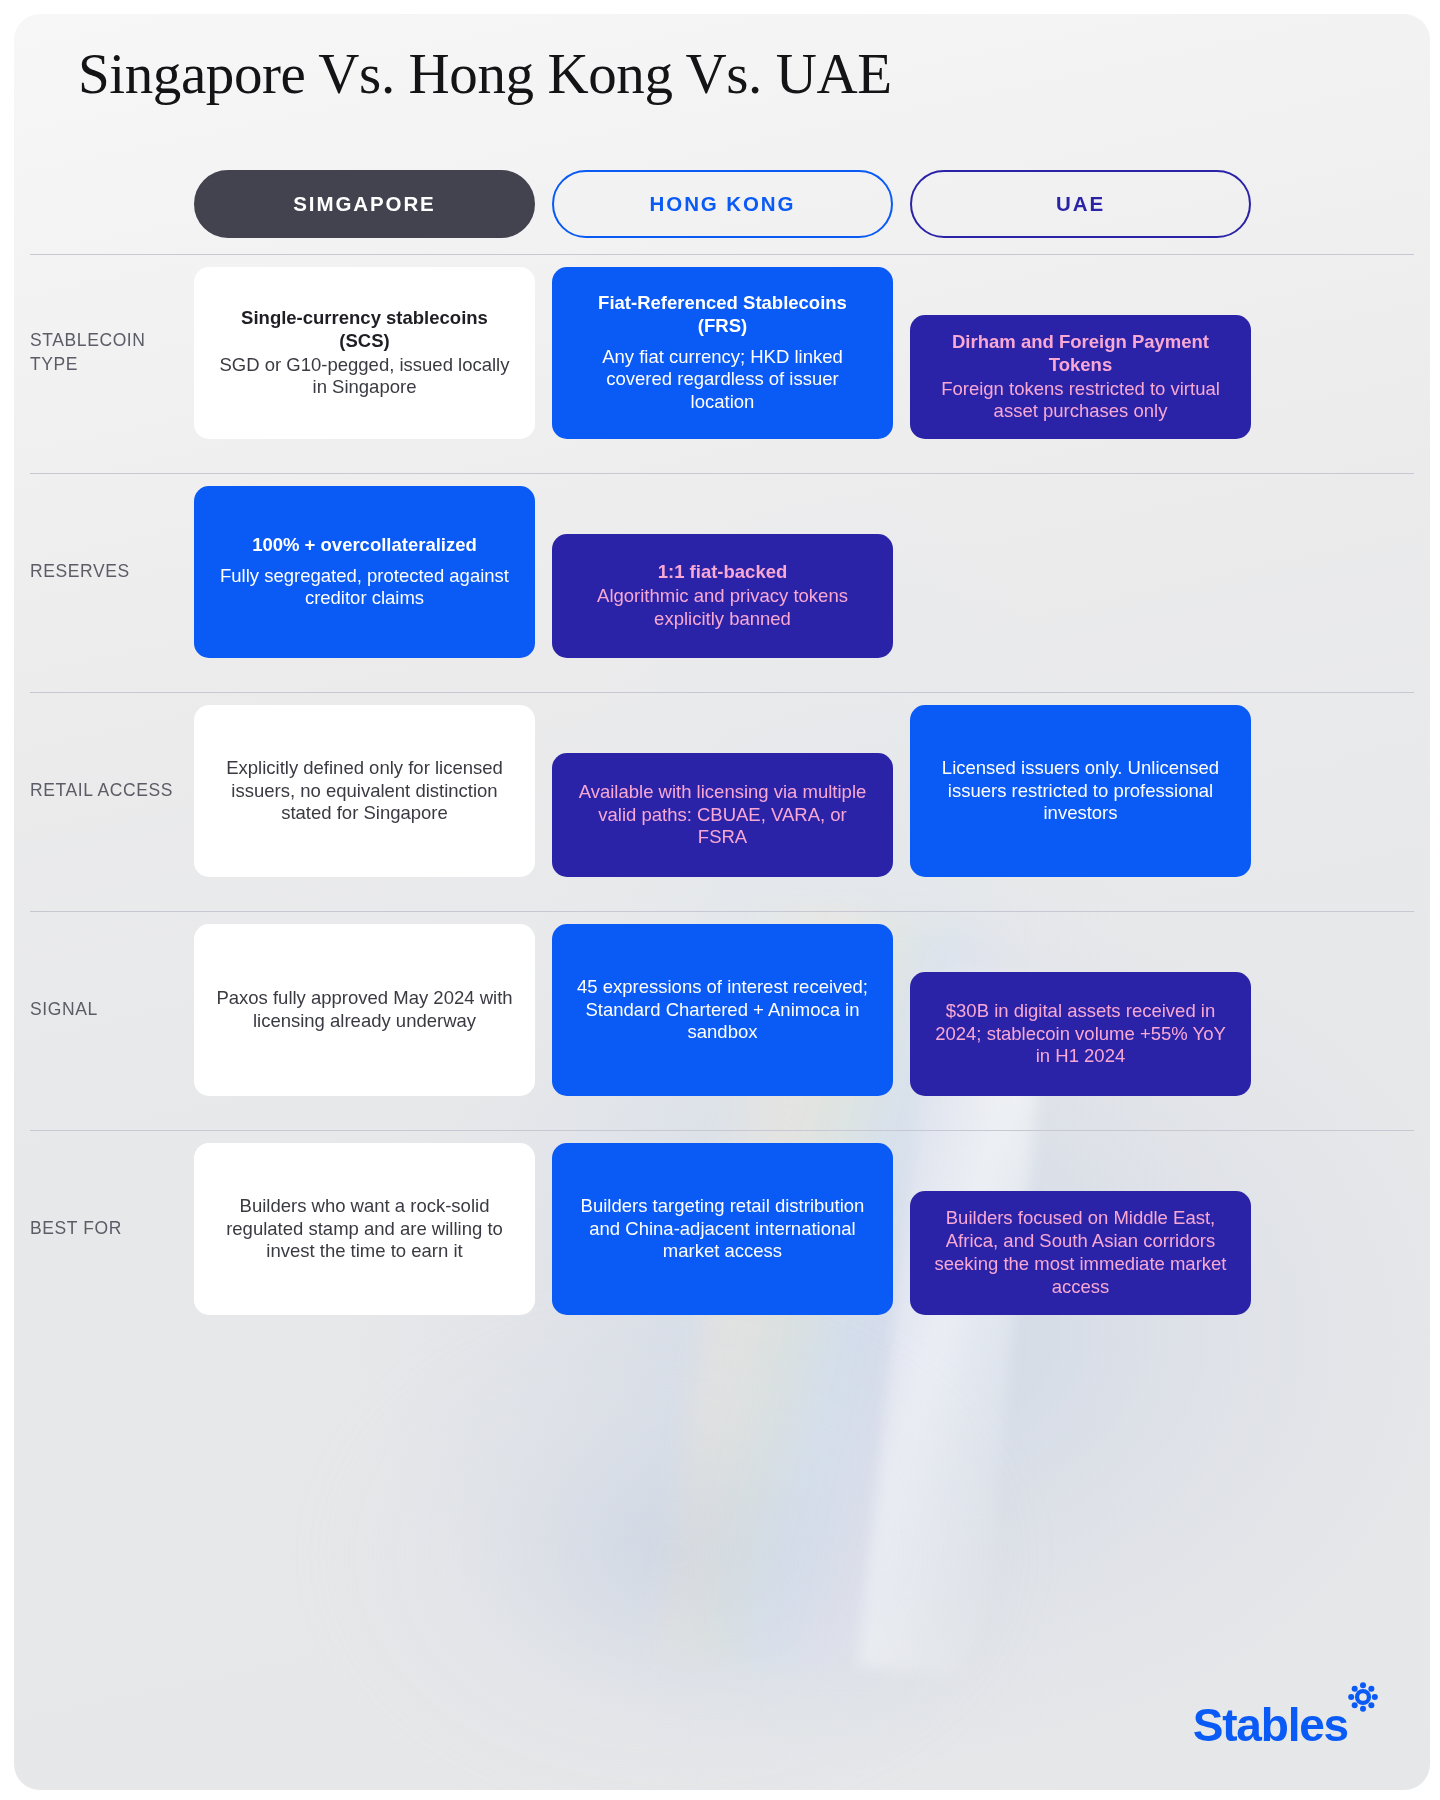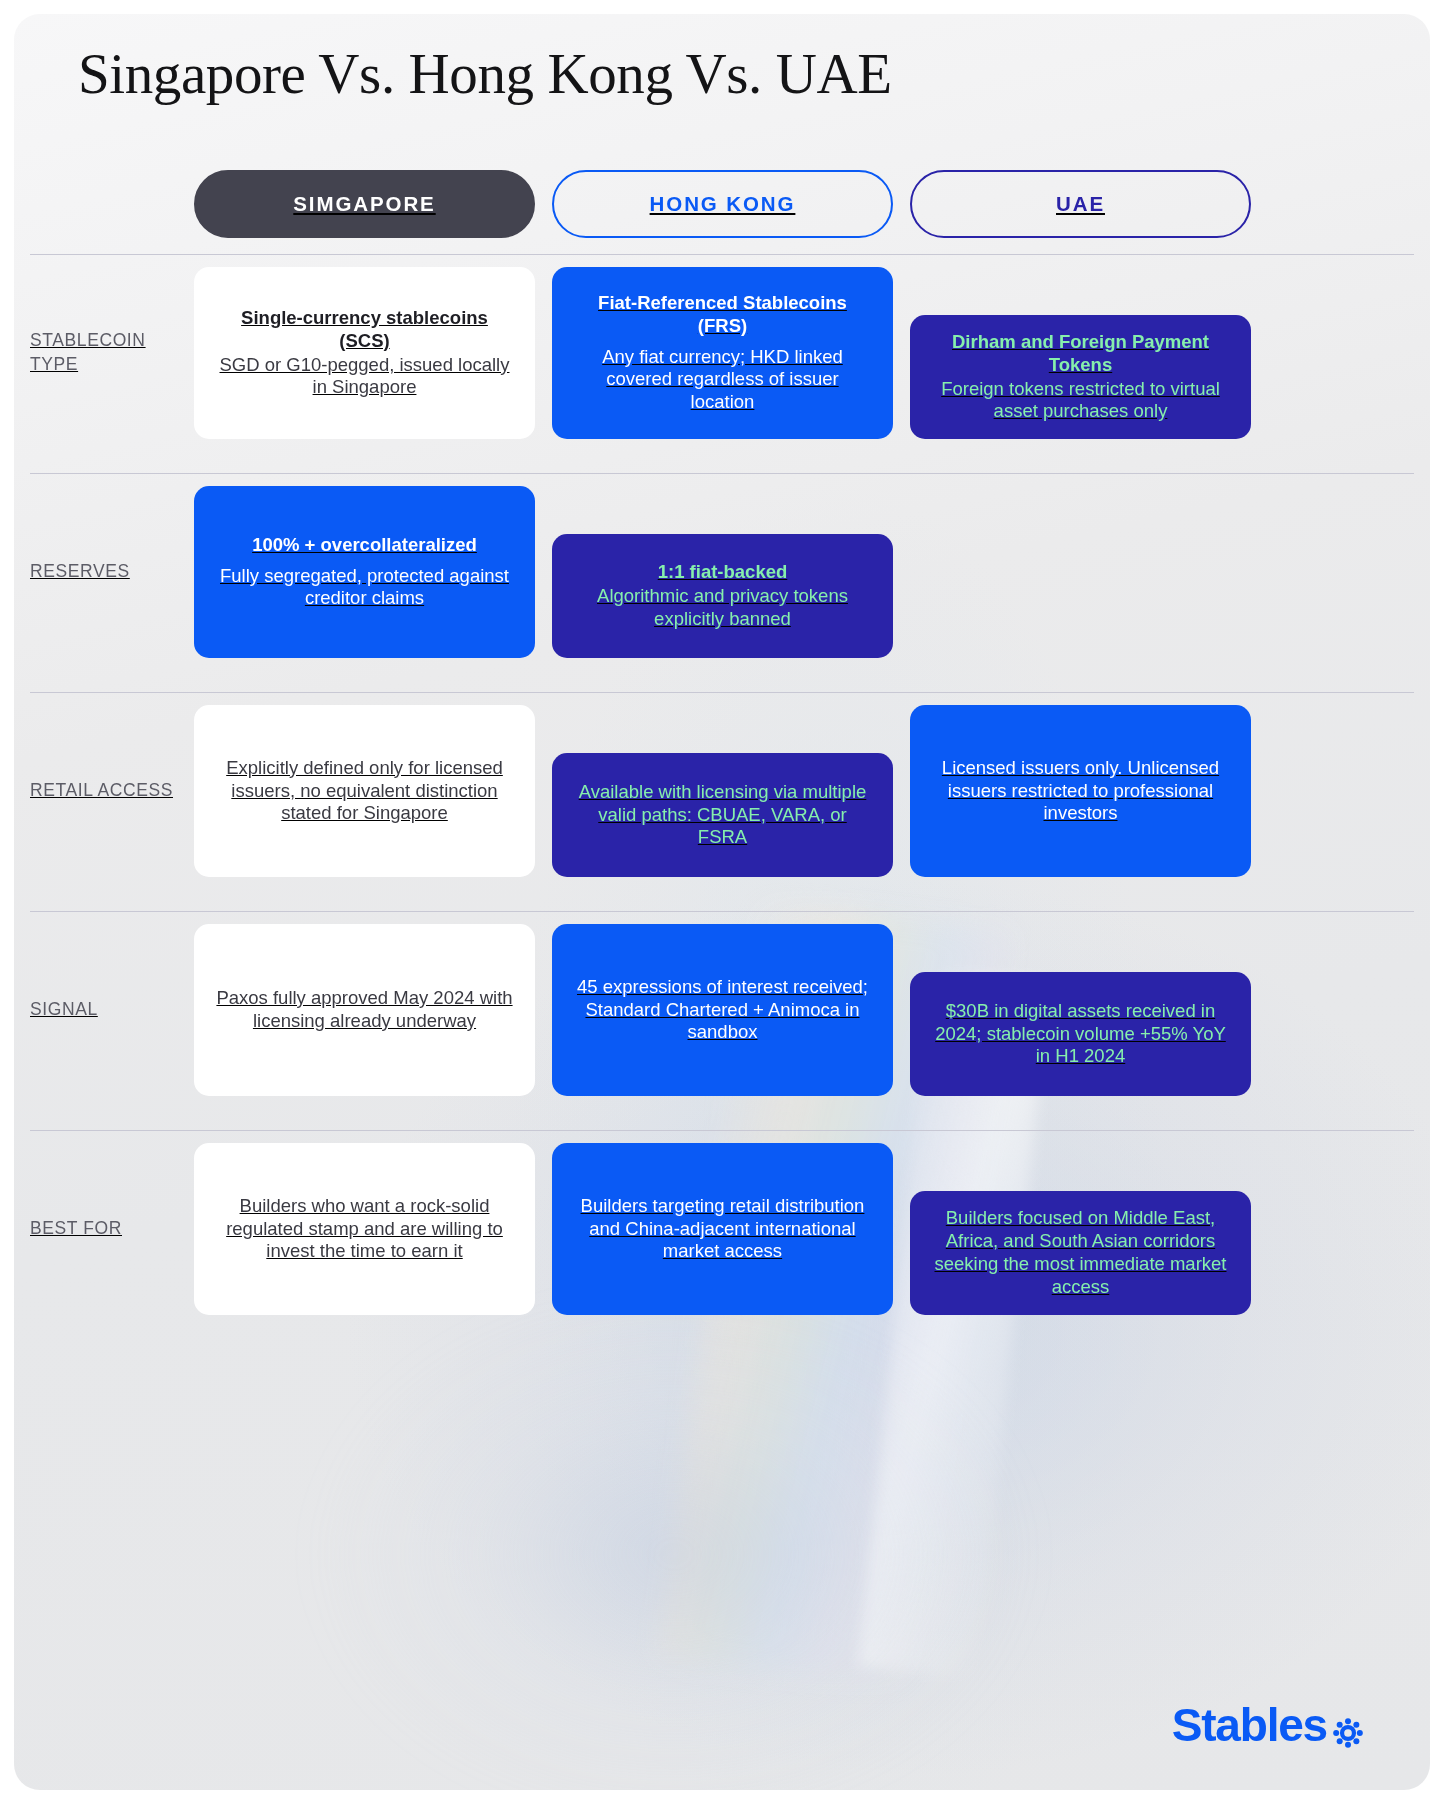--- a/index.html
+++ b/index.html
@@ -82,21 +82,20 @@
     font-weight: 400;
     white-space: nowrap;
   }
 
   
   .grid {
     position: absolute;
     left: 0;
     top: 140px;
     width: 1416px;
-    text-decoration: underline;
   }
 
   .headrow {
     position: relative;
     height: 100px;
     display: flex;
     align-items: center;
     padding-left: 16px;
   }
 
@@ -171,21 +170,21 @@
     flex-direction: column;
     align-items: center;
     justify-content: center;
     text-align: center;
     padding: 16px 20px;
   }
   .card:last-child { margin-right: 0; }
 
   .card.white  { background: #ffffff; color: #2d2d33; }
   .card.blue   { background: #0a5af5; color: #ffffff; gap: 7px; }
-  .card.navy   { background: #2a23a8; color: #86efac; margin-top: 48px; }
+  .card.navy   { background: #2a23a8; color: #f9a8d4; margin-top: 48px; }
 
   .card .hd {
     font-size: 18.5px;
     line-height: 1.24;
     font-weight: 700;
     margin-bottom: 1px;
   }
   .card.white .hd { color: #1e1e24; }
 
   .card .bd {
@@ -201,25 +200,24 @@
   .row.r1 { height: 196px; padding-top: 12px; padding-bottom: 12px; }
   .row.r2 { height: 196px; padding-top: 12px; padding-bottom: 12px; }
   .row.r3 { height: 196px; padding-top: 12px; padding-bottom: 12px; }
   .row.r4 { height: 196px; padding-top: 12px; padding-bottom: 12px; }
 
   .gap { height: 22px; }
 
   
   .logo {
     position: absolute;
-    right: 67px;
+    right: 52px;
     bottom: 42px;
     display: flex;
-    align-items: flex-end;
-    gap: 6px;
+    align-items: flex-start;
   }
   .logo-word {
     font-size: 46px;
     font-weight: 700;
     letter-spacing: -1.2px;
     color: #0a5af5;
     line-height: 1;
   }
   .logo-mark { width: 30px; height: 30px; margin-top: -20px; }
 </style>

